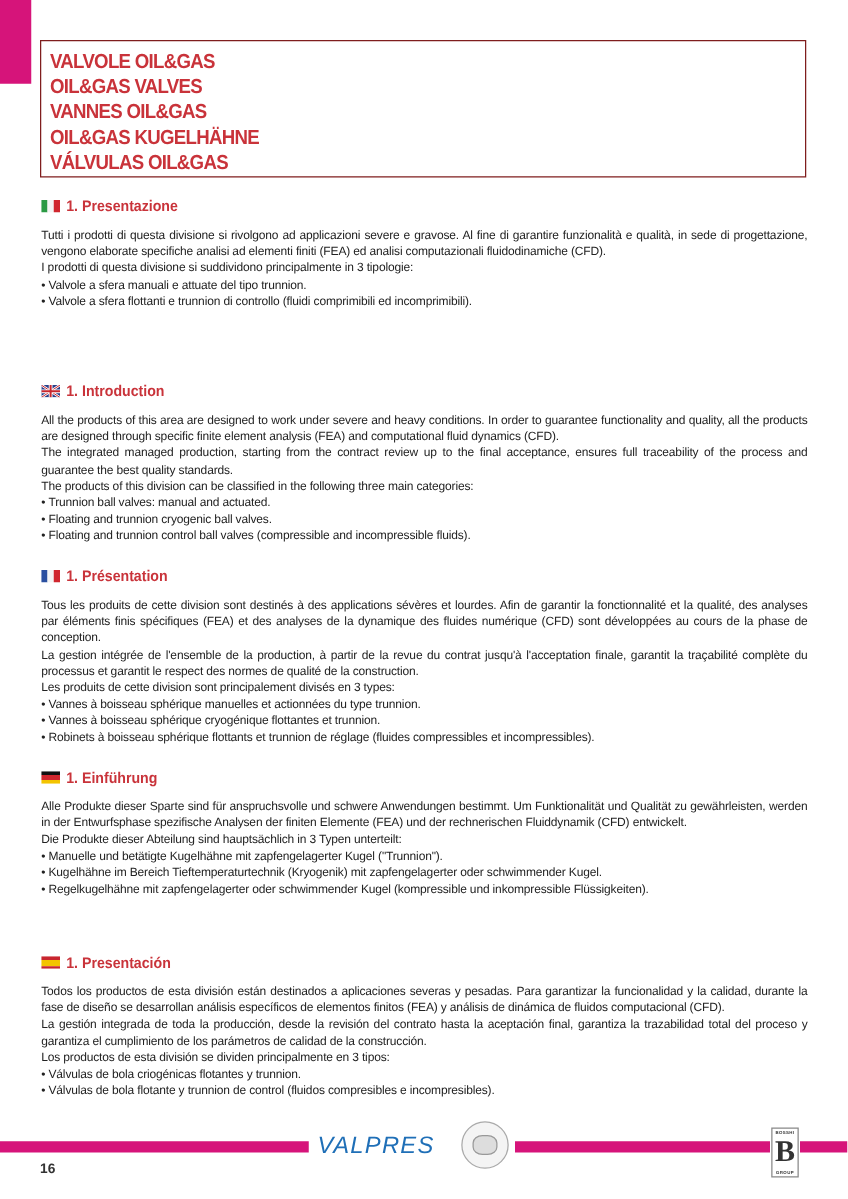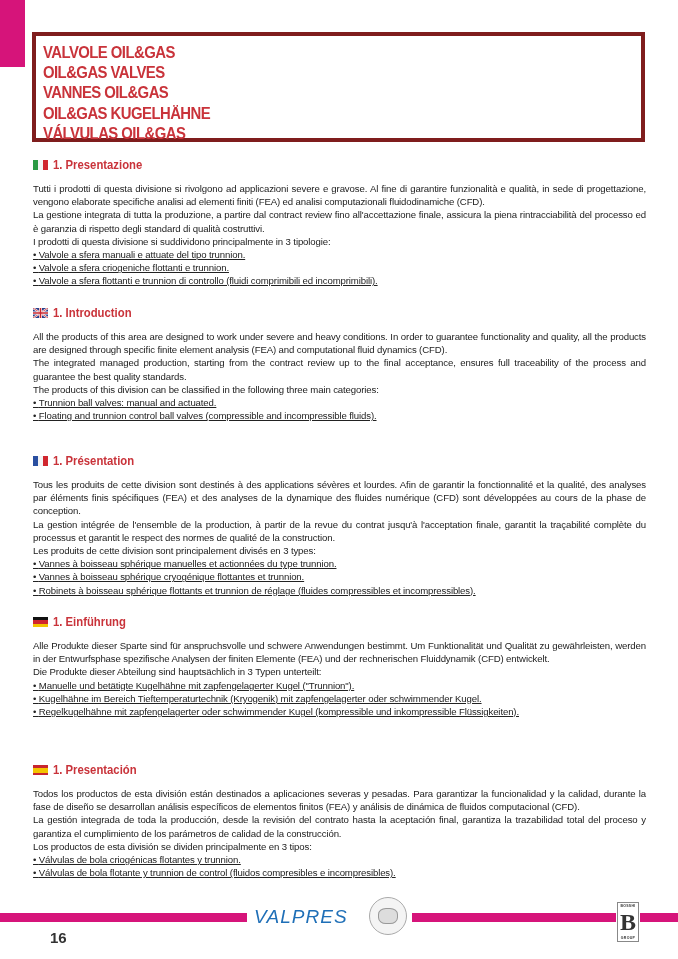--- a/index.html
+++ b/index.html
@@ -8,21 +8,21 @@
     background:#ffffff;
     font-family:"Liberation Sans", sans-serif;
     color:#222;
   }
   .corner-tab {
     position:absolute; left:0; top:0; width:25px; height:67px;
     background:#d6147a;
   }
   .title-box {
     position:absolute; left:32px; top:32px; width:613px; height:110px;
-    border:4px solid #7f1d1d; box-sizing:border-box;
+    border:1px solid #7f1d1d; box-sizing:border-box;
     padding:6px 0 0 7px;
   }
   .title-line {
     font-family:"Liberation Sans", sans-serif;
     font-weight:bold; font-size:16.2px; line-height:20.2px;
     color:#c9333a; letter-spacing:-0.6px;
     transform:scaleX(0.92); transform-origin:left center;
     white-space:nowrap;
   }
   .section { position:absolute; left:33px; width:613px; }
@@ -33,28 +33,28 @@
   .flag span { display:block; height:100%; }
   .sec-title {
     font-weight:bold; font-size:12.3px; color:#c9333a;
     transform:scaleX(0.92); transform-origin:left center; white-space:nowrap;
   }
   .para {
     font-size:9.6px; line-height:13.2px; color:#222;
     text-align:justify; letter-spacing:-0.12px;
   }
   .para p { margin:0; }
-  .bullet { margin:0; white-space:nowrap;text-decoration:underline; }
+  .bullet { margin:0; white-space:nowrap; }
   .bullet::before { content:"\2022\00a0"; }
   .footer-bar {
     position:absolute; top:913px; height:9px; background:#d6147a;
   }
   .page-num {
-    position:absolute; left:50px; top:929px;
-    font-size:15px; font-weight:bold; color:#333;
+    position:absolute; left:32px; top:929px;
+    font-size:11px; font-weight:bold; color:#333;
   }
   .brand {
     position:absolute; left:254px; top:906px;
     font-family:"Liberation Sans", sans-serif; font-weight:normal; font-style:italic;
     font-size:19px; color:#1f6fb7; letter-spacing:1px;
   }
   .seal {
     position:absolute; left:369px; top:897px; width:36px; height:36px;
     border-radius:50%; border:1px solid #aaa; background:#f4f4f4;
     display:flex; align-items:center; justify-content:center;
@@ -88,24 +88,22 @@
   <div class="sec-head">
     <div class="flag">
       <span style="width:5px;background:#2b9a44;"></span>
         <span style="width:5px;background:#f4f4f4;"></span>
         <span style="width:5px;background:#d0262e;"></span>
     </div>
     <div class="sec-title">1. Presentazione</div>
   </div>
   <div class="para">
     <p>Tutti i prodotti di questa divisione si rivolgono ad applicazioni severe e gravose. Al fine di garantire funzionalità e qualità, in sede di progettazione, vengono elaborate specifiche analisi ad elementi finiti (FEA) ed analisi computazionali fluidodinamiche (CFD).</p>
-    <p>La gestione integrata di tutta la produzione, a partire dal contract review fino all'accettazione finale, assicura la piena rintracciabilità del processo ed è garanzia di rispetto degli standard di qualità costruttivi.</p>
     <p>I prodotti di questa divisione si suddividono principalmente in 3 tipologie:</p>
     <p class="bullet">Valvole a sfera manuali e attuate del tipo trunnion.</p>
-    <p class="bullet">Valvole a sfera criogeniche flottanti e trunnion.</p>
     <p class="bullet">Valvole a sfera flottanti e trunnion di controllo (fluidi comprimibili ed incomprimibili).</p>
   </div>
 </div>
 
 <div class="section" style="top:305px;">
   <div class="sec-head">
     <div class="flag">
       <svg width="15" height="10" viewBox="0 0 15 10">
         <rect width="15" height="10" fill="#2a3f8a"></rect>
         <path d="M0,0 L15,10 M15,0 L0,10" stroke="#fff" stroke-width="2"></path>
@@ -114,20 +112,21 @@
         <path d="M7.5,0 V10 M0,5 H15" stroke="#c8262e" stroke-width="1.6"></path>
       </svg>
     </div>
     <div class="sec-title">1. Introduction</div>
   </div>
   <div class="para">
     <p>All the products of this area are designed to work under severe and heavy conditions. In order to guarantee functionality and quality, all the products are designed through specific finite element analysis (FEA) and computational fluid dynamics (CFD).</p>
     <p>The integrated managed production, starting from the contract review up to the final acceptance, ensures full traceability of the process and guarantee the best quality standards.</p>
     <p>The products of this division can be classified in the following three main categories:</p>
     <p class="bullet">Trunnion ball valves: manual and actuated.</p>
+    <p class="bullet">Floating and trunnion cryogenic ball valves.</p>
     <p class="bullet">Floating and trunnion control ball valves (compressible and incompressible fluids).</p>
   </div>
 </div>
 
 <div class="section" style="top:453px;">
   <div class="sec-head">
     <div class="flag">
       <span style="width:5px;background:#2a4fa0;"></span>
         <span style="width:5px;background:#f4f4f4;"></span>
         <span style="width:5px;background:#d0262e;"></span>

